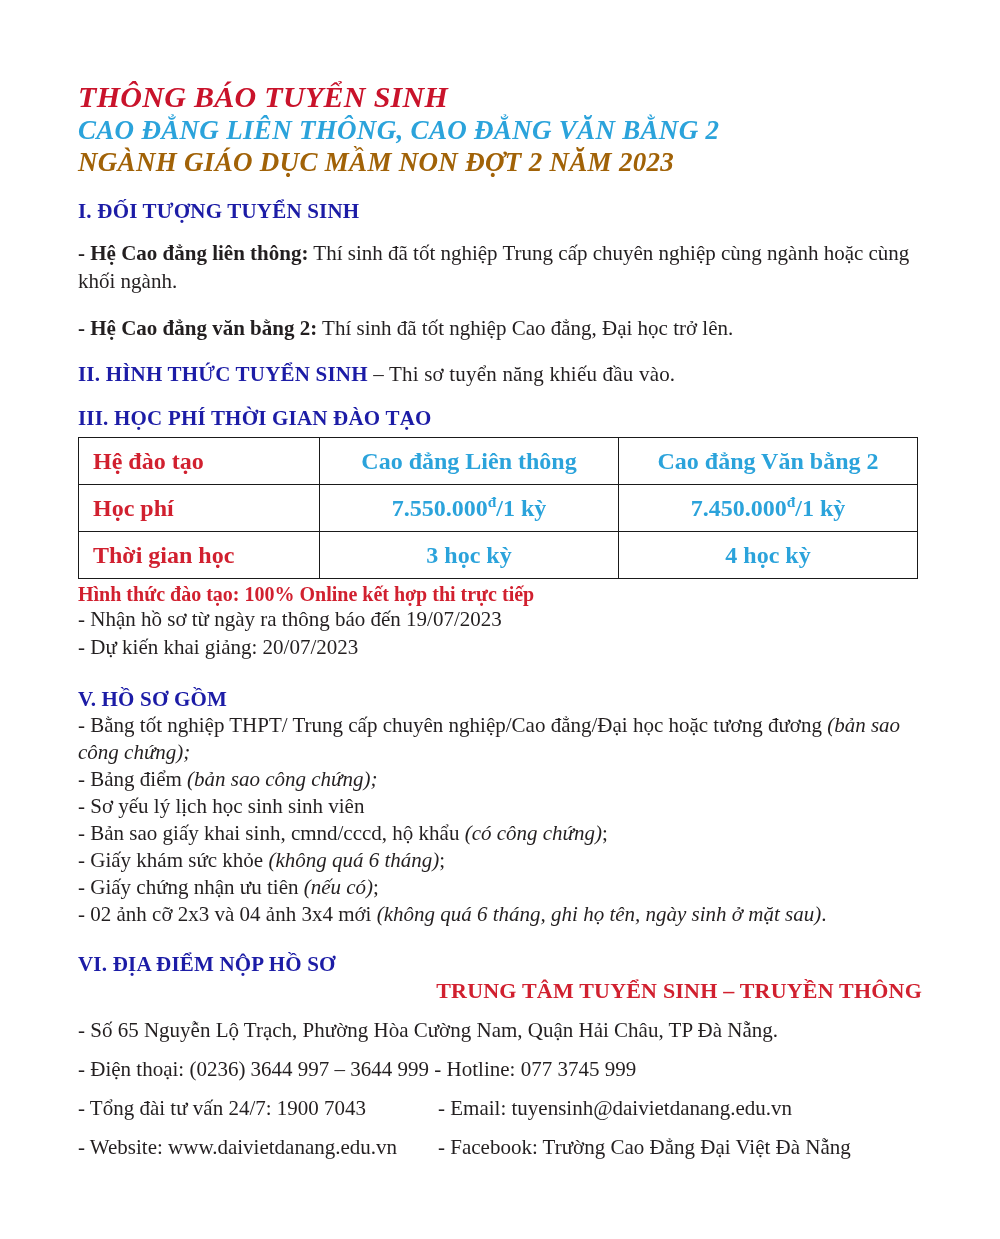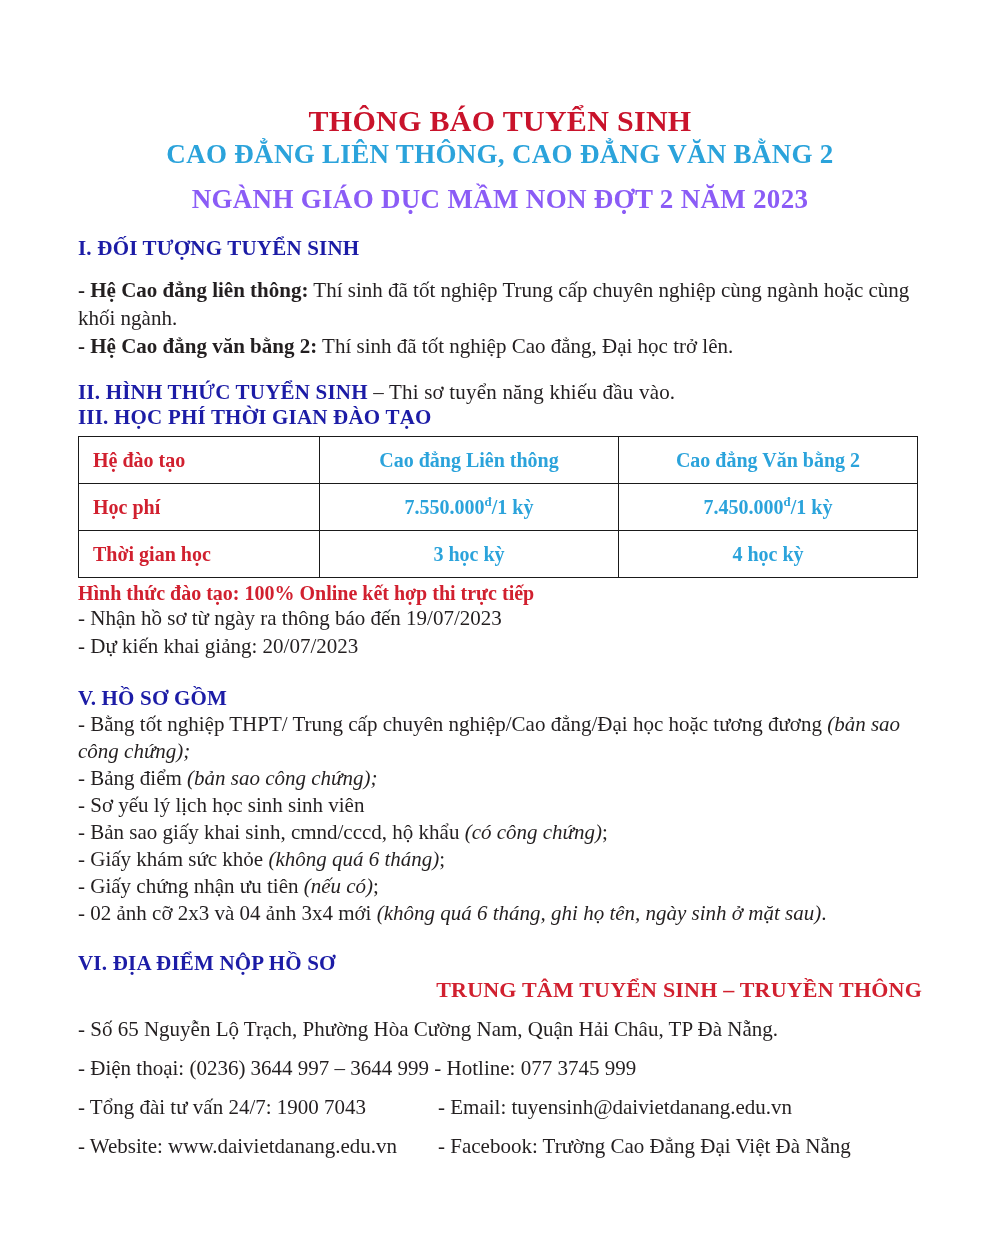--- a/index.html
+++ b/index.html
@@ -18,42 +18,43 @@
   .page {
     position: relative;
     width: 1000px;
     height: 1239px;
     box-sizing: border-box;
     padding: 0 78px;
   }
 
   
   .title-block {
-    padding-top: 104px;
-    text-align: center;
+    padding-top: 80px;
+    text-align: left;
     line-height: 1.14;
+    font-style: italic;
   }
   .title-line {
     font-weight: bold;
     letter-spacing: 0.3px;
     white-space: nowrap;
   }
   .title-1 {
     color: #c9132b;
     font-size: 30px;
   }
   .title-2 {
     color: #2ba3db;
     font-size: 27px;
     margin-top: 1px;
   }
   .title-3 {
-    color: #8b5cf6;
+    color: #a16207;
     font-size: 27px;
-    margin-top: 14px;
+    margin-top: 1px;
   }
 
   
   .sec-heading {
     color: #1c1ca6;
     font-weight: bold;
     font-size: 21px;
     letter-spacing: 0.2px;
   }
   .sec-heading .tail {
@@ -62,36 +63,36 @@
   }
   .para {
     font-size: 21px;
     line-height: 1.33;
     text-align: left;
   }
   .para b { font-weight: bold; }
 
   .s1 { margin-top: 21px; }
   .s1-p1 { margin-top: 16px; }
-  .s1-p2 { }
+  .s1-p2 { margin-top: 19px; }
   .s2 { margin-top: 20px; }
-  .s3 { }
+  .s3 { margin-top: 19px; }
 
   
   table.fees {
     margin-top: 6px;
     border-collapse: collapse;
     width: 840px;
     table-layout: fixed;
   }
   table.fees td {
     border: 1px solid #1a1a1a;
     height: 46px;
     padding: 0 14px;
-    font-size: 20px;
+    font-size: 24px;
     font-weight: bold;
     vertical-align: middle;
   }
   td.lbl {
     color: #d1202f;
     text-align: left;
     width: 212px;
   }
   td.val {
     color: #2ba3db;

